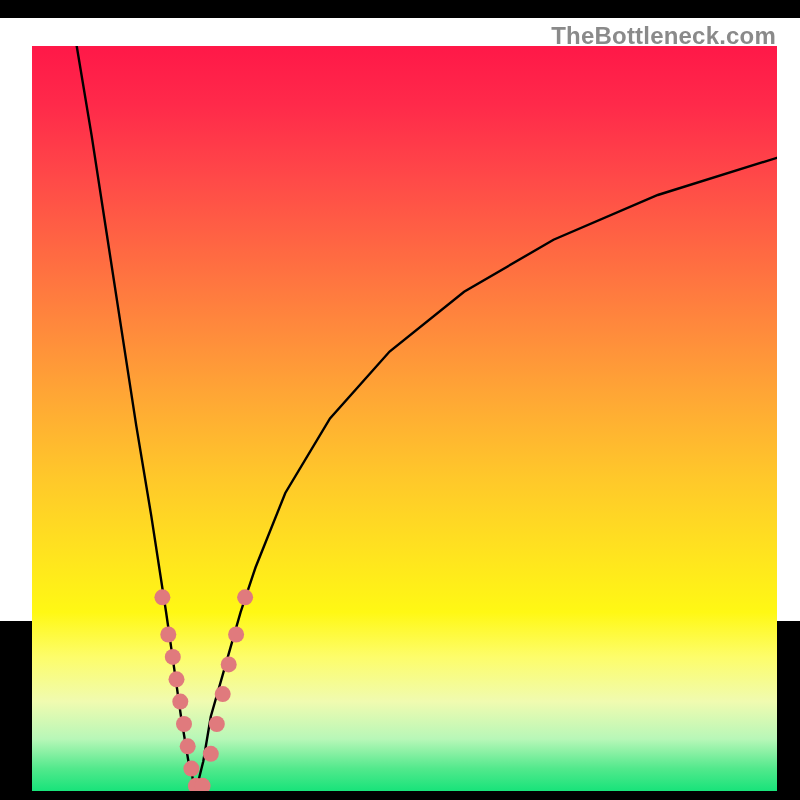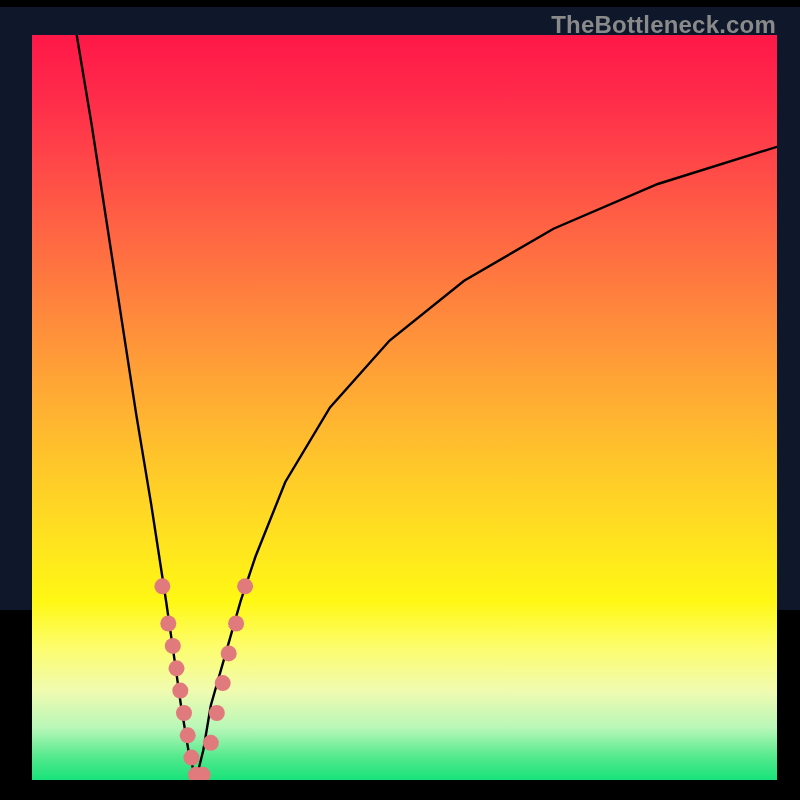--- a/index.html
+++ b/index.html
@@ -6,24 +6,24 @@
     margin: 0;
     padding: 0;
     width: 800px;
     height: 800px;
     background: #000;
     overflow: hidden;
   }
   .frame {
     position: absolute;
     left: 0;
-    top: 7px;
+    top: 18px;
     width: 800px;
     height: 603px;
-    background: #0f172a;
+    background: #ffffff;
   }
   .plot-area {
     position: absolute;
     left: 32px;
     top: 28px;
     width: 745px;
     height: 745px;
     background: linear-gradient(to bottom,
       #ff1848 0%,
       #ff2a4a 8%,

